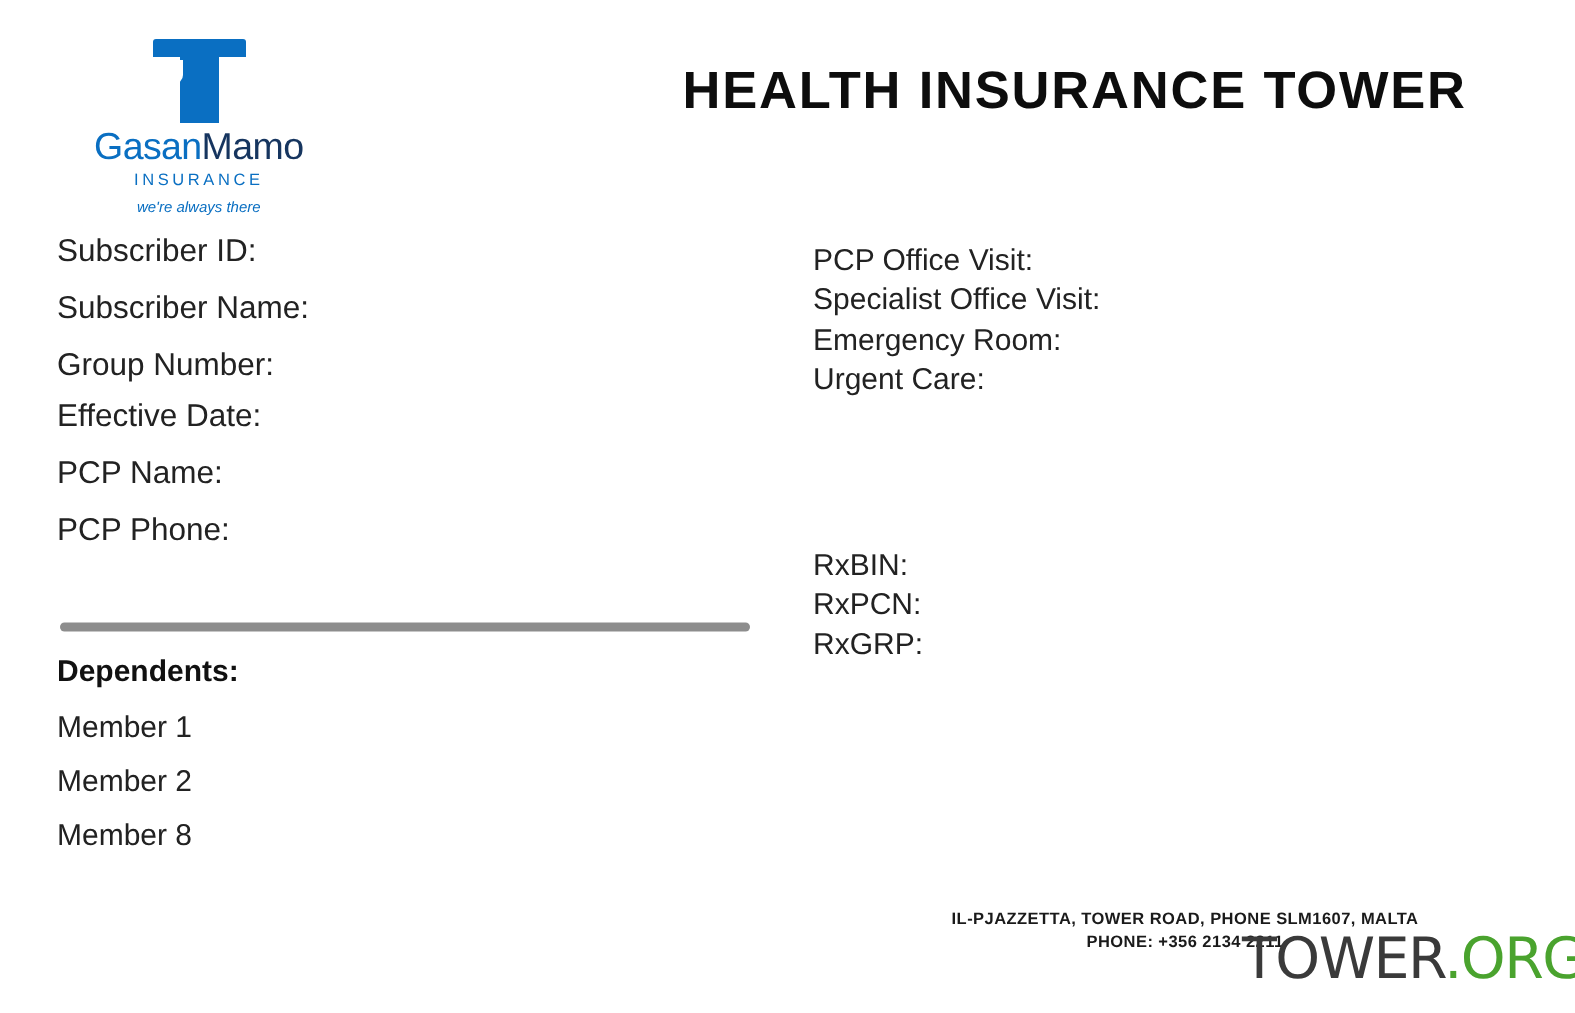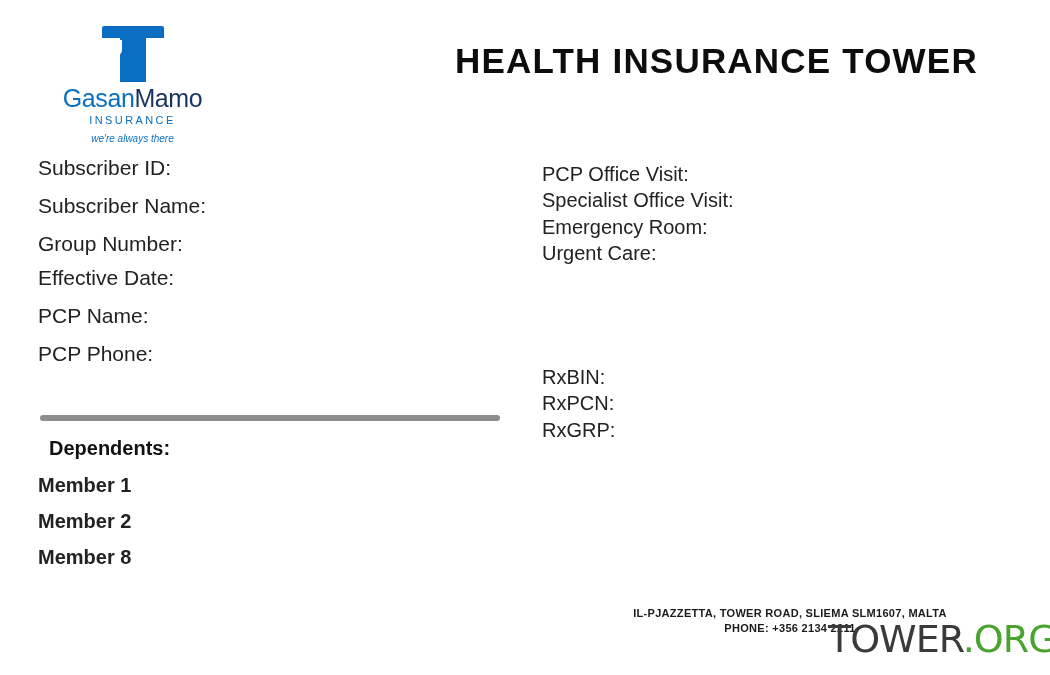--- a/index.html
+++ b/index.html
@@ -120,27 +120,25 @@
     position: absolute;
     left: 38px;
     top: 437px;
     width: 440px;
   }
   #dependents-title {
     font-size: 20px;
     font-weight: bold;
     color: #111;
     margin-bottom: 14px;
-    margin-left: 11px;
   }
   #dependents-block .member {
     font-size: 20px;
     color: #222;
     margin-bottom: 13px;
-    font-weight: bold;
   }
 
   
   #benefits-block {
     position: absolute;
     left: 542px;
     top: 161px;
   }
   #benefits-block .line {
     font-size: 20px;
@@ -241,19 +239,19 @@
   <div class="line">Urgent Care:</div>
 </div>
 
 <div id="rx-block">
   <div class="line">RxBIN:</div>
   <div class="line">RxPCN:</div>
   <div class="line">RxGRP:</div>
 </div>
 
 <div id="footer">
-  <div id="footer-address">IL-PJAZZETTA, TOWER ROAD, SLIEMA SLM1607, MALTA</div>
+  <div id="footer-address">IL-PJAZZETTA, TOWER ROAD, PHONE SLM1607, MALTA</div>
   <div id="footer-phone">PHONE: +356 2134 2211</div>
 </div>
 
 <div id="watermark">
   <span class="wm-main">TOWER</span><span class="wm-dot">.</span><span class="wm-tld">ORG</span>
 </div>
 
 </body></html>

